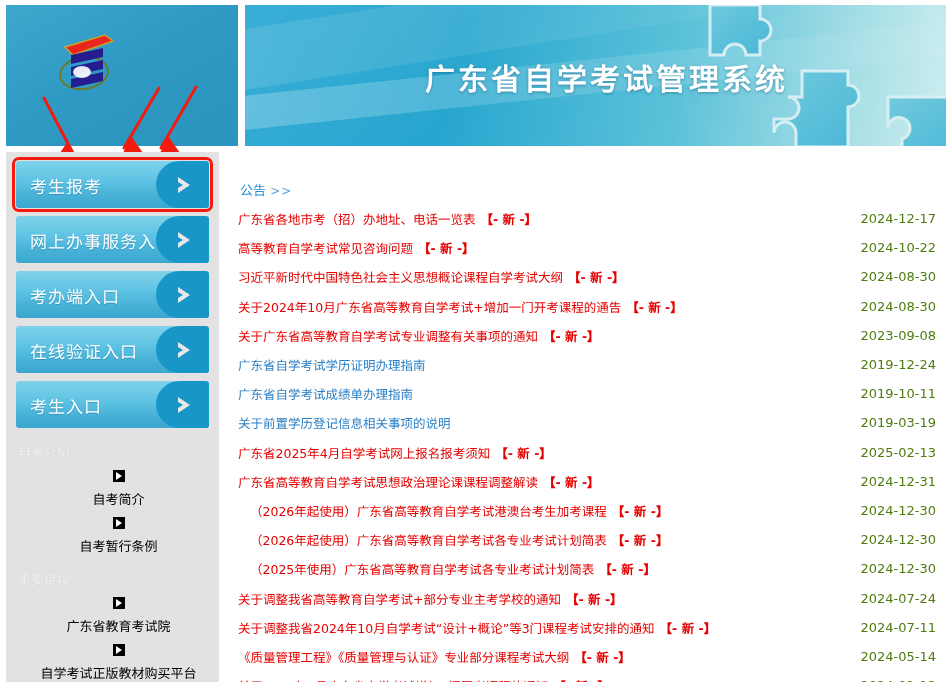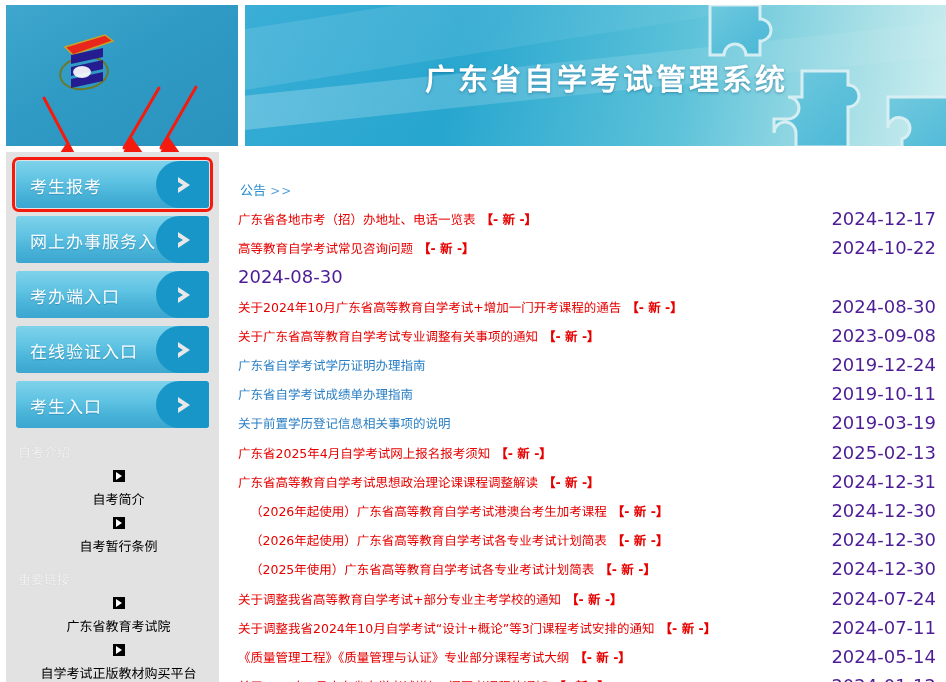--- a/index.html
+++ b/index.html
@@ -103,21 +103,21 @@
   .list{position:absolute;left:0;top:52px;width:702px;}
   .row{
     position:relative;height:29.2px;display:flex;align-items:center;
     justify-content:space-between;white-space:nowrap;
   }
   .row .ttl{font-size:12.5px;cursor:pointer;overflow:hidden;}
   .row .ttl.red{color:#e60000;}
   .row .ttl.blue{color:#2a7fc4;}
   .row .ttl.indent{padding-left:12px;}
   .row .tag{color:#e60000;font-weight:bold;margin-left:5px;}
-  .row .date{font-size:18px;color:#4c1d95;padding-right:4px;}
+  .row .date{font-size:13px;color:#4d7c0f;padding-right:4px;}
 </style>
 </head>
 <body>
 
 <div class="header">
 
   <div class="logo-panel">
     <svg class="logo-mark" viewBox="0 0 70 80">
       <polygon points="14,22 54,10 62,16 22,30" fill="#e8261c" stroke="#c9a227" stroke-width="1.5"></polygon>
       <ellipse cx="33" cy="48" rx="24" ry="16" fill="none" stroke="#6b7a2a" stroke-width="2" transform="rotate(-8 33 48)"></ellipse>
@@ -228,20 +228,21 @@
   <div class="list" id="announcement-list">
       <div class="row">
         <span class="ttl red">广东省各地市考（招）办地址、电话一览表<span class="tag">【- 新 -】</span></span>
         <span class="date">2024-12-17</span>
       </div>
       <div class="row">
         <span class="ttl red">高等教育自学考试常见咨询问题<span class="tag">【- 新 -】</span></span>
         <span class="date">2024-10-22</span>
       </div>
       <div class="row">
+        <span class="ttl red">习近平新时代中国特色社会主义思想概论课程自学考试大纲<span class="tag">【- 新 -】</span></span>
         <span class="date">2024-08-30</span>
       </div>
       <div class="row">
         <span class="ttl red">关于2024年10月广东省高等教育自学考试+增加一门开考课程的通告<span class="tag">【- 新 -】</span></span>
         <span class="date">2024-08-30</span>
       </div>
       <div class="row">
         <span class="ttl red">关于广东省高等教育自学考试专业调整有关事项的通知<span class="tag">【- 新 -】</span></span>
         <span class="date">2023-09-08</span>
       </div>

